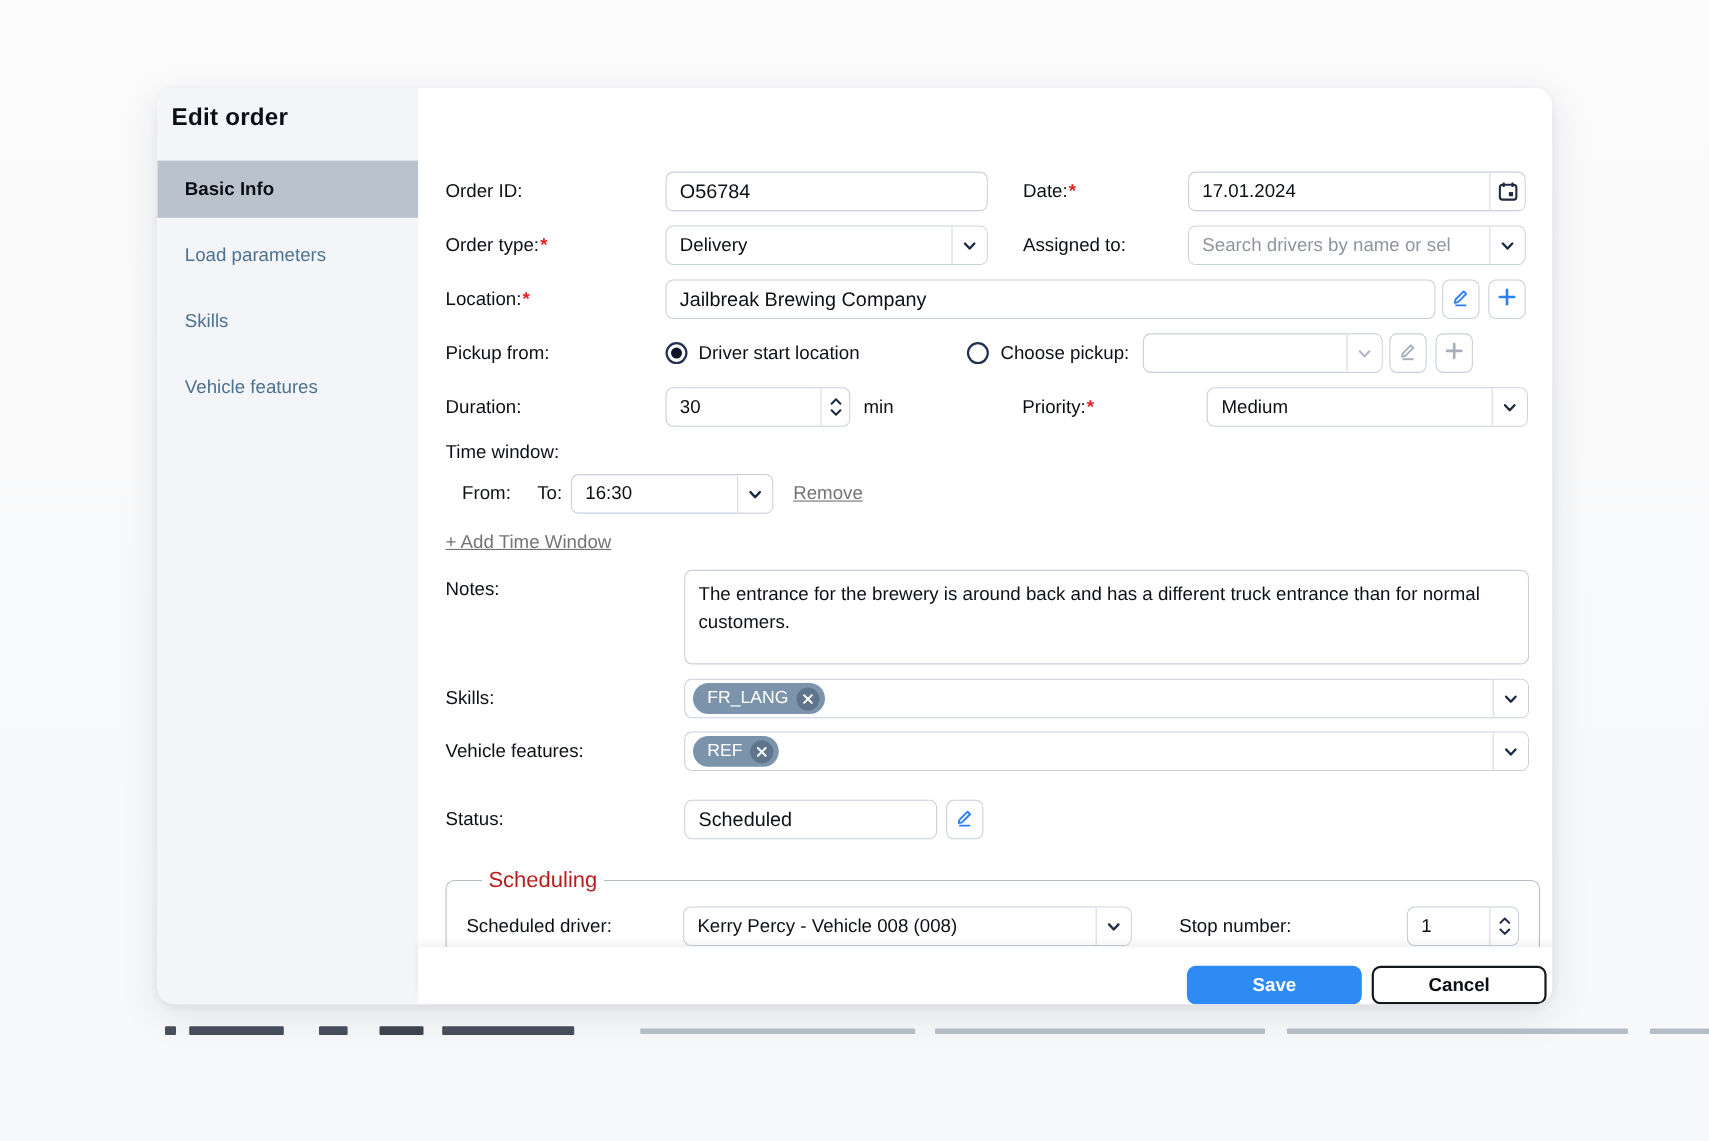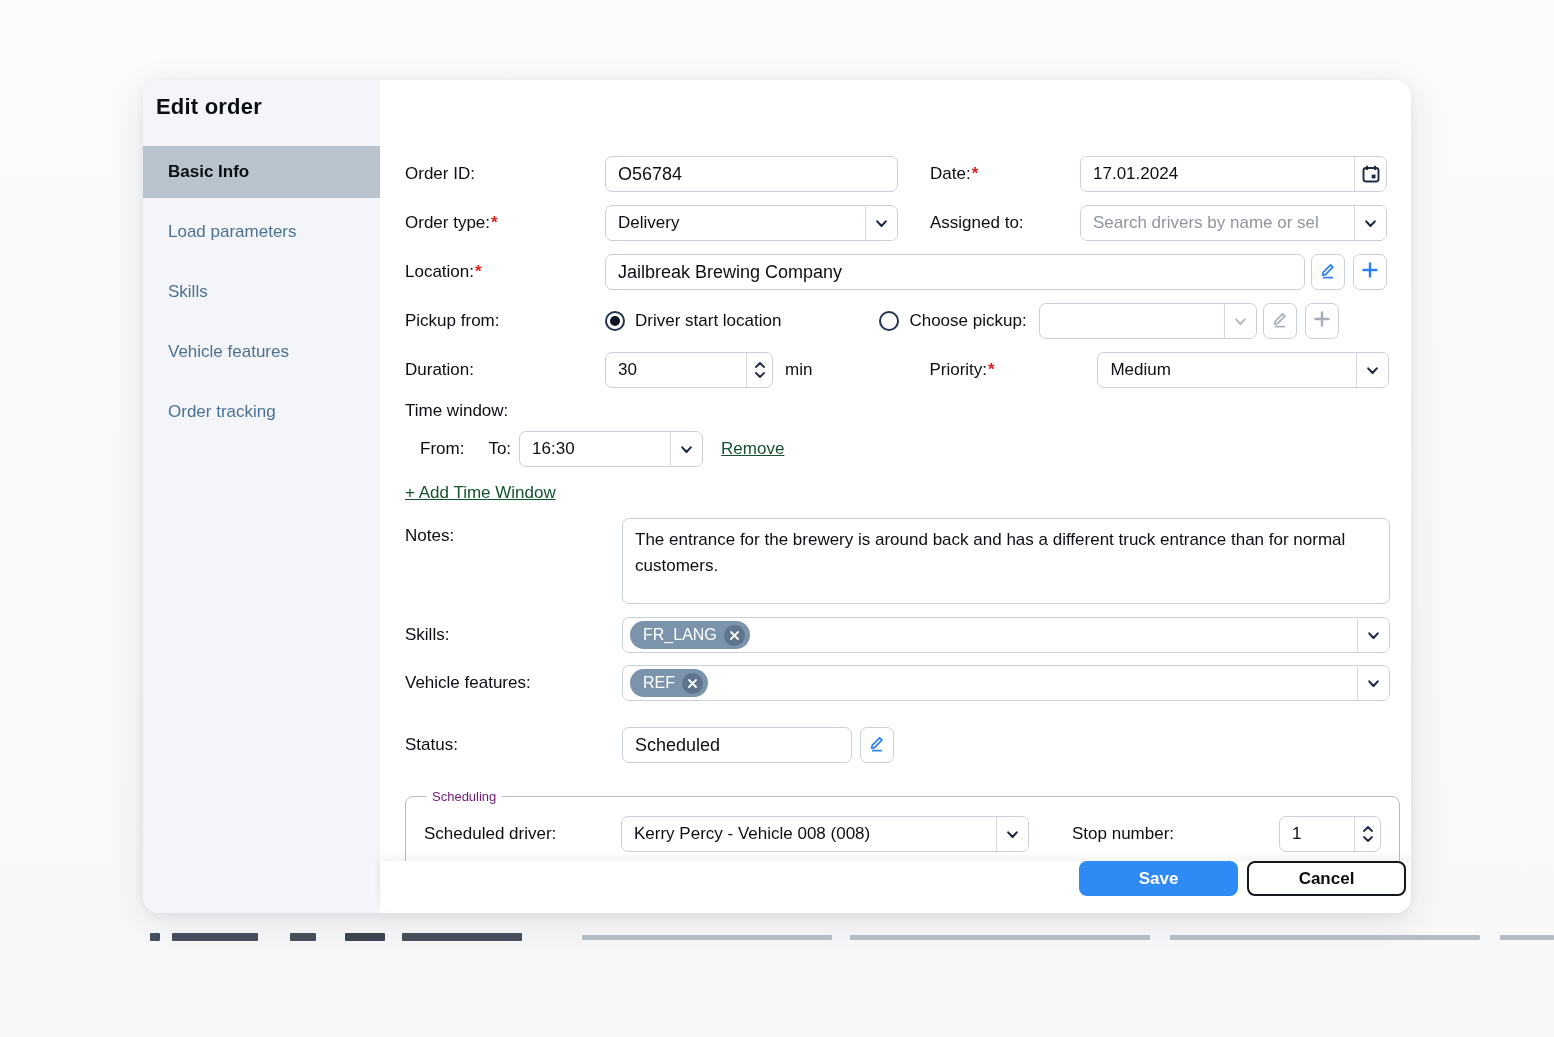--- a/index.html
+++ b/index.html
@@ -56,51 +56,51 @@
     display:flex; align-items:center; justify-content:center; color:#2b7ff2; cursor:pointer; flex:none;
   }
   .icon-btn.disabled { color:#a7aeb9; cursor:default; }
 
   .stepper { width:26px; align-self:stretch; border-left:1.5px solid #d6dae2; display:flex; flex-direction:column; align-items:center; justify-content:center; gap:2px; color:#1e2a44; cursor:pointer; }
 
   .radio { width:20px; height:20px; border:2px solid #223150; border-radius:50%; position:relative; flex:none; cursor:pointer; background:#fff; }
   .radio.checked::after { content:""; position:absolute; inset:3px; border-radius:50%; background:#0d1526; }
   .radio-lbl { font-size:17px; margin-left:10px; }
 
-  a.link { color:#14532d; font-size:17px; text-decoration:underline; cursor:pointer; }
+  a.link { color:#737373; font-size:17px; text-decoration:underline; cursor:pointer; }
 
   .tw-label { font-size:17px; margin:6px 0 10px 0; }
   .tw-row { display:flex; align-items:center; margin:0 0 16px 15px; }
 
   textarea.notes {
     width:768px; height:86px; border:1.5px solid #c9cfdb; border-radius:7px; resize:none;
     font-family:"Liberation Sans",sans-serif; font-size:17px; color:#0c0f15; padding:8px 12px; line-height:26px; outline:none;
   }
 
   .tagfield { width:768px; }
   .pill {
     height:28px; background:#7b94ac; color:#fff; border-radius:14px;
     display:inline-flex; align-items:center; gap:7px; padding:0 5px 0 13px;
     font-size:16px; margin-left:7px; flex:none;
   }
   .pill-x { width:21px; height:21px; border-radius:50%; background:rgba(20,40,60,.28); display:flex; align-items:center; justify-content:center; color:#fff; cursor:pointer; }
 
   fieldset.sched {
     margin-top:26px; width:985px; border:1.5px solid #b7bdc7; border-radius:8px; padding:6px 18px 16px 18px;
   }
-  fieldset.sched legend { font-size:13px; color:#701a75; padding:0 6px; margin-left:2px; }
+  fieldset.sched legend { font-size:20px; color:#b91c1c; padding:0 6px; margin-left:14px; }
   .sched-row { display:flex; align-items:center; margin-top:6px; }
   .sched-lbl { width:197px; font-size:17px; }
   .sched-lbl2 { margin-left:43px; width:125px; font-size:17px; }
 
   
   .footer {
     position:absolute; left:0; right:0; bottom:0; height:52px; background:#fff;
     border-radius:0 0 16px 16px; box-shadow:0 -3px 8px rgba(30,40,60,.07);
-    display:flex; align-items:flex-start; justify-content:flex-end; padding-right:14px; gap:9px; z-index:5;
+    display:flex; align-items:flex-end; justify-content:flex-end; padding-right:14px; gap:9px; z-index:5;
   }
   .btn { height:35px; width:159px; border-radius:8px; font-family:"Liberation Sans",sans-serif; font-size:17px; font-weight:700; cursor:pointer; display:flex; align-items:center; justify-content:center; }
   .btn-save { background:#2e8af5; color:#fff; border:none; }
   .btn-cancel { background:#fff; color:#0b0e14; border:2px solid #14171c; }
 
   
   .bg-sliver { position:absolute; left:150px; top:931px; width:1404px; height:12px; pointer-events:none; }
   .bg-bar { position:absolute; top:4px; height:5px; background:#b5bcc6; border-radius:1px; }
   .bg-frag { position:absolute; top:2px; height:8px; background:#2a3140; border-radius:1px; filter:blur(.6px); opacity:.85; }
 </style>
@@ -116,23 +116,20 @@
           <span>Basic Info</span>
         </div>
       <div class="nav-item">
           <span>Load parameters</span>
         </div>
       <div class="nav-item">
           <span>Skills</span>
         </div>
       <div class="nav-item">
           <span>Vehicle features</span>
-        </div>
-      <div class="nav-item">
-          <span>Order tracking</span>
         </div>
     </div>
   </div>
 
   <div class="main">
     <div class="form">
 
       <div class="row">
         <div class="lbl"><span>Order ID:</span></div>
         <input class="txt" style="width: 293px;" value="O56784">

